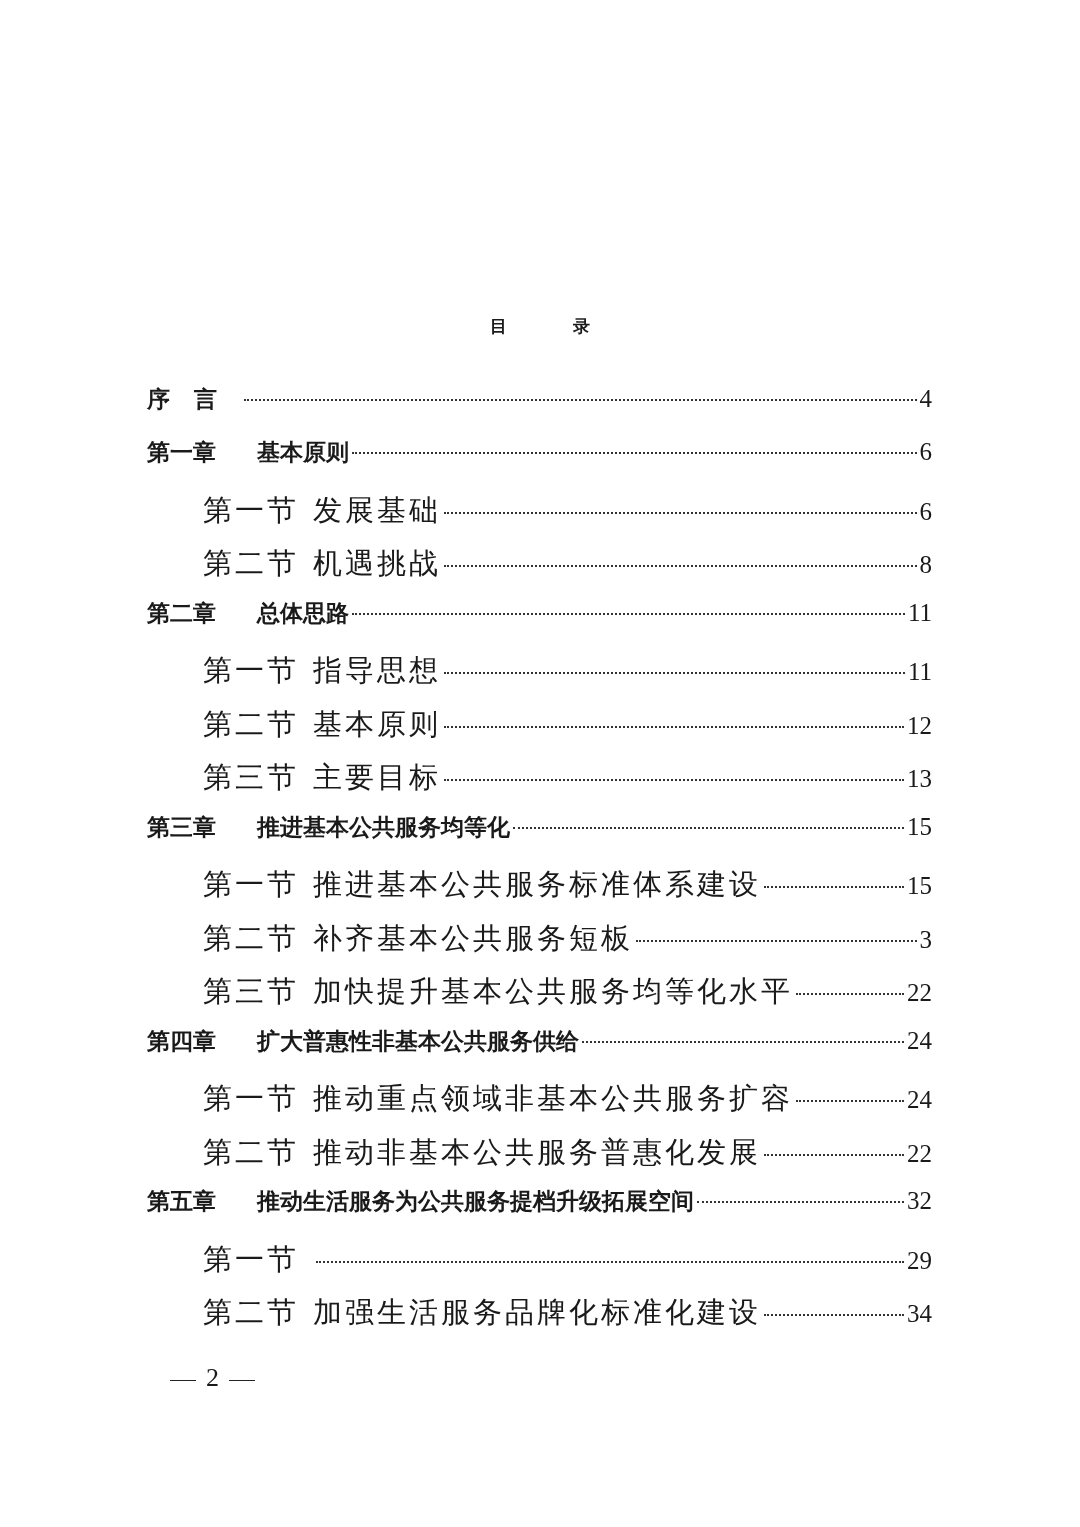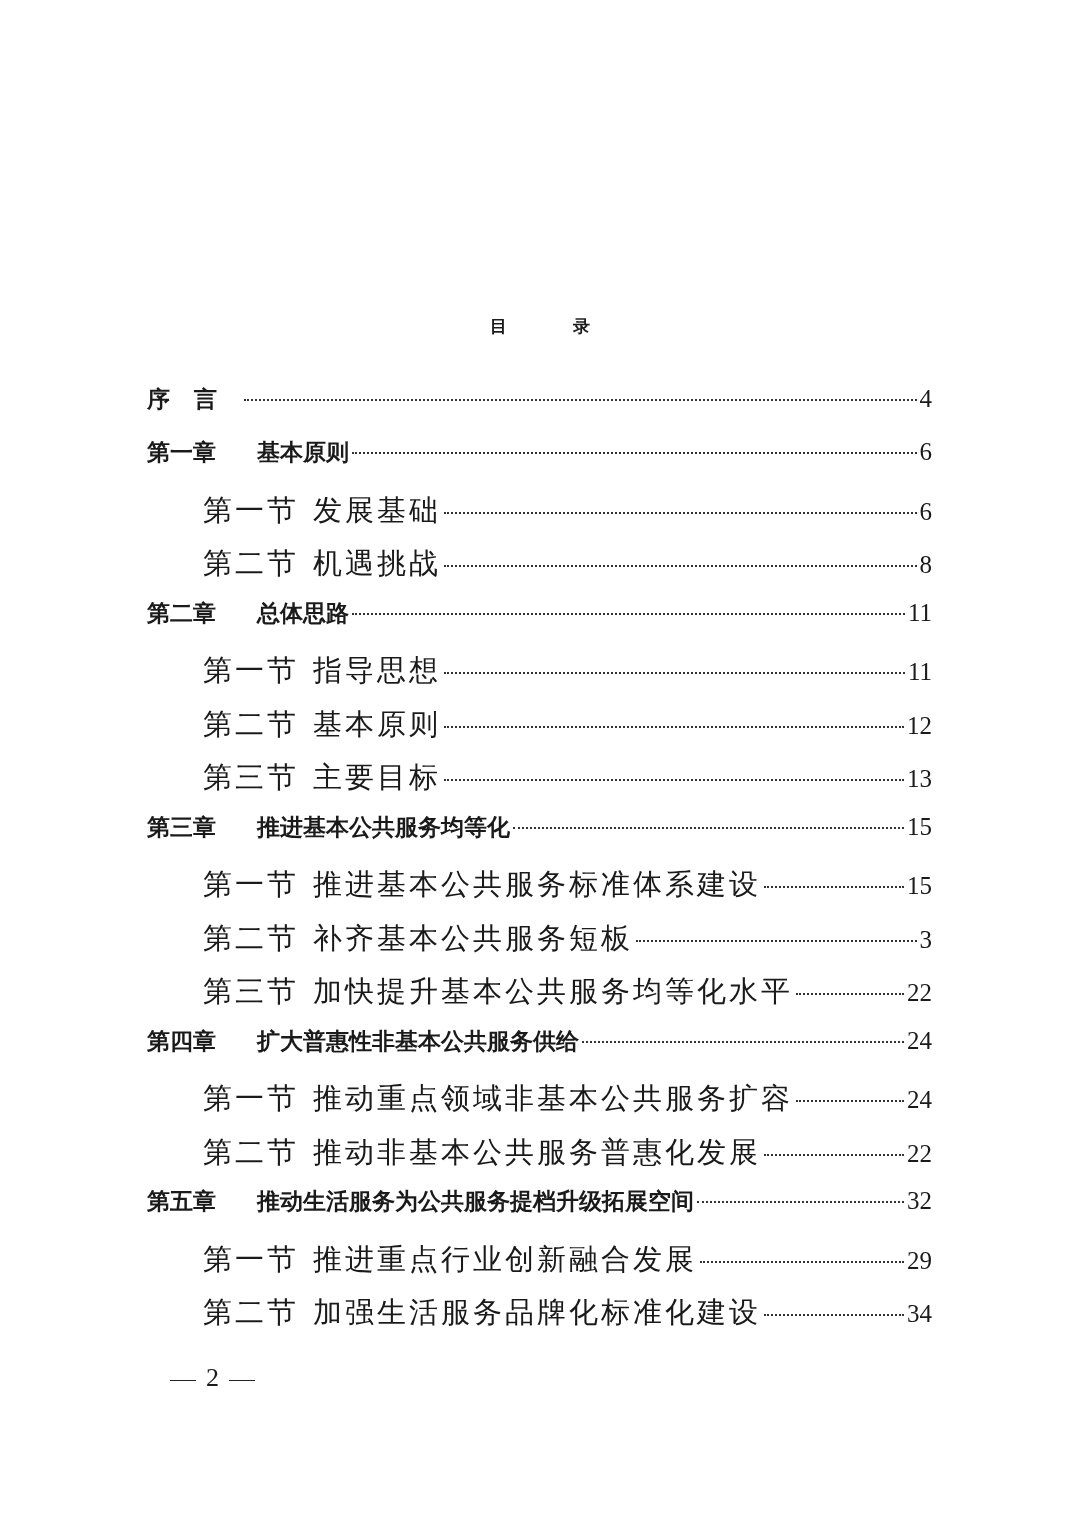--- a/index.html
+++ b/index.html
@@ -257,21 +257,20 @@
       <span class="num">第五章</span>
       <span class="ttl">推动生活服务为公共服务提档升级拓展空间</span>
       <span class="leader"></span>
       <span class="page">32</span>
     </div>
   </div>
 
   <div class="toc-row section">
     <div class="inner">
       <span class="num">第一节</span>
-      <span class="ttl">推进重点行业创新融合发展</span>
       <span class="leader"></span>
       <span class="page">29</span>
     </div>
   </div>
 
   <div class="toc-row section">
     <div class="inner">
       <span class="num">第二节</span>
       <span class="ttl">加强生活服务品牌化标准化建设</span>
       <span class="leader"></span>

